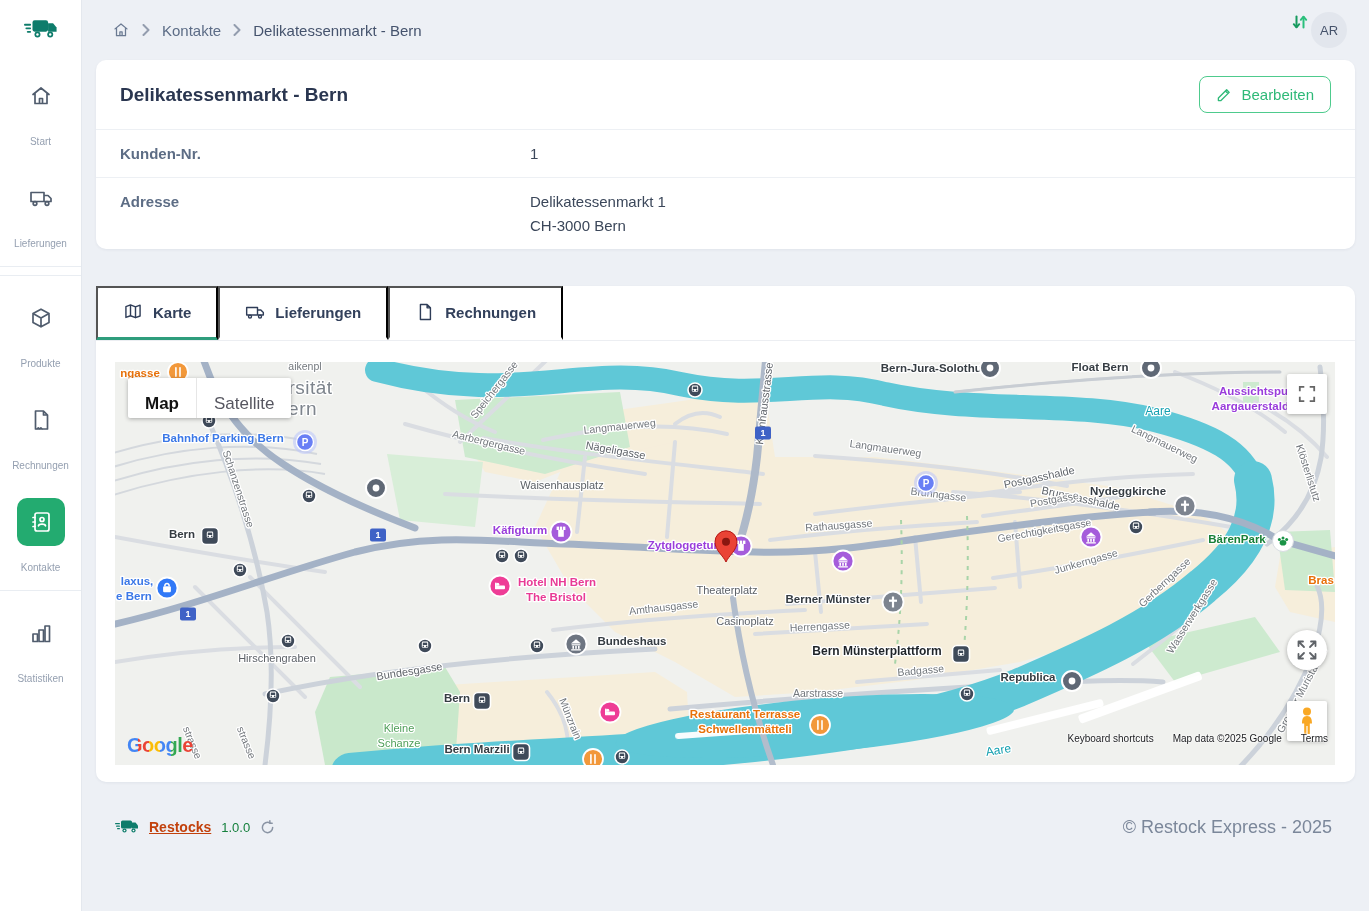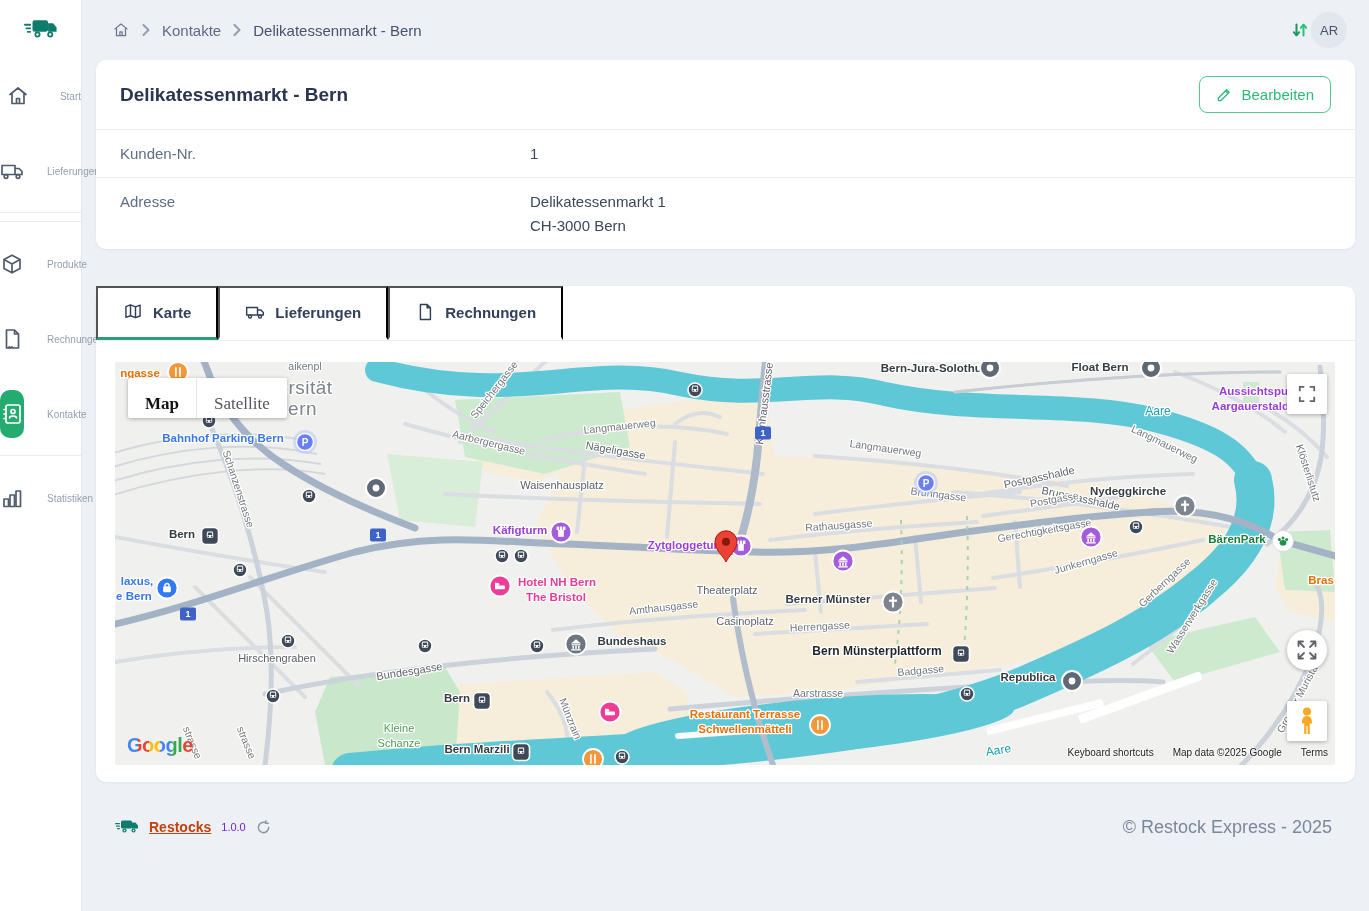--- a/index.html
+++ b/index.html
@@ -3,47 +3,47 @@
 <meta charset="utf-8">
 <style>
   * { margin:0; padding:0; box-sizing:border-box; }
   html,body { width:1369px; height:911px; overflow:hidden; }
   body { font-family:"Liberation Sans", sans-serif; background:#edf0f5; color:#3b475a; }
   .app { display:flex; width:1369px; height:911px; }
 
   
   .sidebar { width:82px; background:#fff; border-right:1px solid #e4e8ee; flex:none; display:flex; flex-direction:column; }
   .logo { height:58px; display:flex; align-items:center; justify-content:center; cursor:pointer; }
-  .nav-item { display:flex; flex-direction:row; align-items:center; gap:23px; padding:14px 0 13px; cursor:pointer; }
+  .nav-item { display:flex; flex-direction:column; align-items:center; gap:16px; padding:14px 0 13px; cursor:pointer; }
   .tile { width:48px; height:48px; border-radius:10px; display:flex; align-items:center; justify-content:center; }
   .nav-item.active .tile { background:#23ab70; }
   .nav-label { font-size:10px; color:#949fb0; }
   .nav-divider { border-top:1px solid #e9edf2; margin:4px 0; }
   .icn { stroke:#505c6d; fill:none; stroke-width:1.7; stroke-linecap:round; stroke-linejoin:round; }
   .nav-item.active .icn { stroke:#fff; }
 
   
   .main { flex:1; display:flex; flex-direction:column; }
   .topbar { height:60px; display:flex; align-items:center; justify-content:space-between; padding:0 22px 0 30px; }
   .breadcrumb { display:flex; align-items:center; gap:12px; font-size:15px; color:#5c6c86; }
   .breadcrumb .crumb-link { cursor:pointer; }
   .breadcrumb .crumb-current { color:#45536d; }
   .chev { stroke:#939dae; fill:none; stroke-width:2; stroke-linecap:round; stroke-linejoin:round; }
-  .topbar-right { display:flex; align-items:center; gap:1px; }
+  .topbar-right { display:flex; align-items:flex-start; gap:1px; }
   .sort-btn { cursor:pointer; display:flex; }
   .avatar { width:36px; height:36px; border-radius:50%; background:#e2e6ed; color:#46536b; font-size:13px; display:flex; align-items:center; justify-content:center; cursor:pointer; }
 
   .card { background:#fff; border-radius:10px; margin:0 14px; box-shadow:0 1px 3px rgba(25,39,70,.06); }
 
   
   .card-head { display:flex; align-items:center; justify-content:space-between; padding:16px 24px; }
   .page-title { font-size:19px; font-weight:bold; color:#2a3650; }
   .edit-btn { display:flex; align-items:center; gap:9px; background:#fff; border:1px solid #4ecb8d; color:#2eb978; font-size:15px; border-radius:8px; padding:9px 16px; cursor:pointer; font-family:inherit; }
   .field-row { display:flex; border-top:1px solid #edf0f4; padding:12px 24px; font-size:15px; line-height:1.55; }
-  .field-label { width:410px; flex:none; color:#5d6d85; }
+  .field-label { width:410px; flex:none; color:#5d6d85;font-weight:bold; }
   .field-value { color:#3b475a; }
   .badge { display:inline-flex; align-items:center; gap:7px; background:#d6f4e5; color:#12a35f; font-size:13px; font-weight:bold; border-radius:6px; padding:5px 11px; }
 
   
   .tabs-card { margin-top:37px; padding-bottom:17px; }
   .tabbar { display:flex; border-bottom:1px solid #eceef2; }
   .tab { display:flex; align-items:center; gap:10px; padding:0 25px; height:54px; font-size:15px; font-weight:bold; color:#32405b; border-bottom:3px solid transparent; cursor:pointer; background:none; font-family:inherit; }
   .tab.active { border-bottom-color:#2e9d7c; }
 
   
@@ -57,39 +57,39 @@
   .city { font-size:19px; fill:#7d848c; letter-spacing:.5px; }
   .poi-purple { font-size:11.5px; font-weight:bold; fill:#9a3ddb; }
   .poi-pink { font-size:11.5px; font-weight:bold; fill:#e83a95; }
   .poi-orange { font-size:11.5px; font-weight:bold; fill:#e8710a; }
   .poi-blue { font-size:11.5px; font-weight:bold; fill:#3b78e7; }
   .poi-green { font-size:11.5px; font-weight:bold; fill:#188038; }
   .park { font-size:11px; fill:#4e9e58; }
   .water { font-size:12px; fill:#15a0b0; }
 
   .map-type-ctl { position:absolute; left:13px; top:16px; display:flex; background:#fff; border-radius:2px; box-shadow:0 1px 4px rgba(0,0,0,.3); height:40px; }
-  .map-type-btn { border:none; background:none; font-family:Liberation Serif, serif; padding:16px 17px; font-size:17px; color:#565660; cursor:pointer; }
+  .map-type-btn { border:none; background:none; font-family:Liberation Sans, sans-serif; padding:16px 17px; font-size:17px; color:#565660; cursor:pointer; }
   .map-type-btn.active { font-weight:bold; color:#111; }
   .map-type-btn + .map-type-btn { border-left:1px solid #e6e6e6; }
   .sq-btn { position:absolute; width:40px; height:40px; background:#fff; border:none; border-radius:2px; box-shadow:0 1px 4px rgba(0,0,0,.3); display:flex; align-items:center; justify-content:center; cursor:pointer; }
   .fullscreen-btn { right:8px; top:12px; }
   .pan-btn { right:8px; top:268px; border-radius:50%; }
   .pegman-btn { right:8px; top:339px; }
   .google-logo { position:absolute; left:12px; bottom:8px; font-size:20px; font-weight:bold; letter-spacing:-.5px; cursor:pointer;
     background:linear-gradient(90deg,#4285F4 0 17%,#EA4335 17% 34%,#FBBC05 34% 50%,#4285F4 50% 66%,#34A853 66% 83%,#EA4335 83% 100%);
     -webkit-background-clip:text; background-clip:text; color:transparent; }
-  .map-attrib { position:absolute; right:7px; bottom:7px; display:flex; gap:19px; font-size:10px; color:#202124;
+  .map-attrib { position:absolute; right:7px; bottom:21px; display:flex; gap:19px; font-size:10px; color:#202124;
     text-shadow:0 0 2px #fff,0 0 2px #fff,0 0 3px #fff; }
   .map-attrib span { cursor:pointer; }
 
   
   .footer { height:91px; display:flex; align-items:center; justify-content:space-between; padding:0 37px 0 33px; }
   .footer-left { display:flex; align-items:center; gap:10px; }
   .brand { font-size:14px; font-weight:bold; color:#c2410c;text-decoration:underline; }
-  .version { font-size:11px; color:#6d28d9; }
+  .version { font-size:13px; color:#15803d; }
   .refresh-btn { background:none; border:none; cursor:pointer; display:flex; }
   .copyright { font-size:18px; color:#7b879a; }
 </style>
 </head>
 <body>
 
 <div class="app">
 
   <aside class="sidebar">
     <div class="logo">

